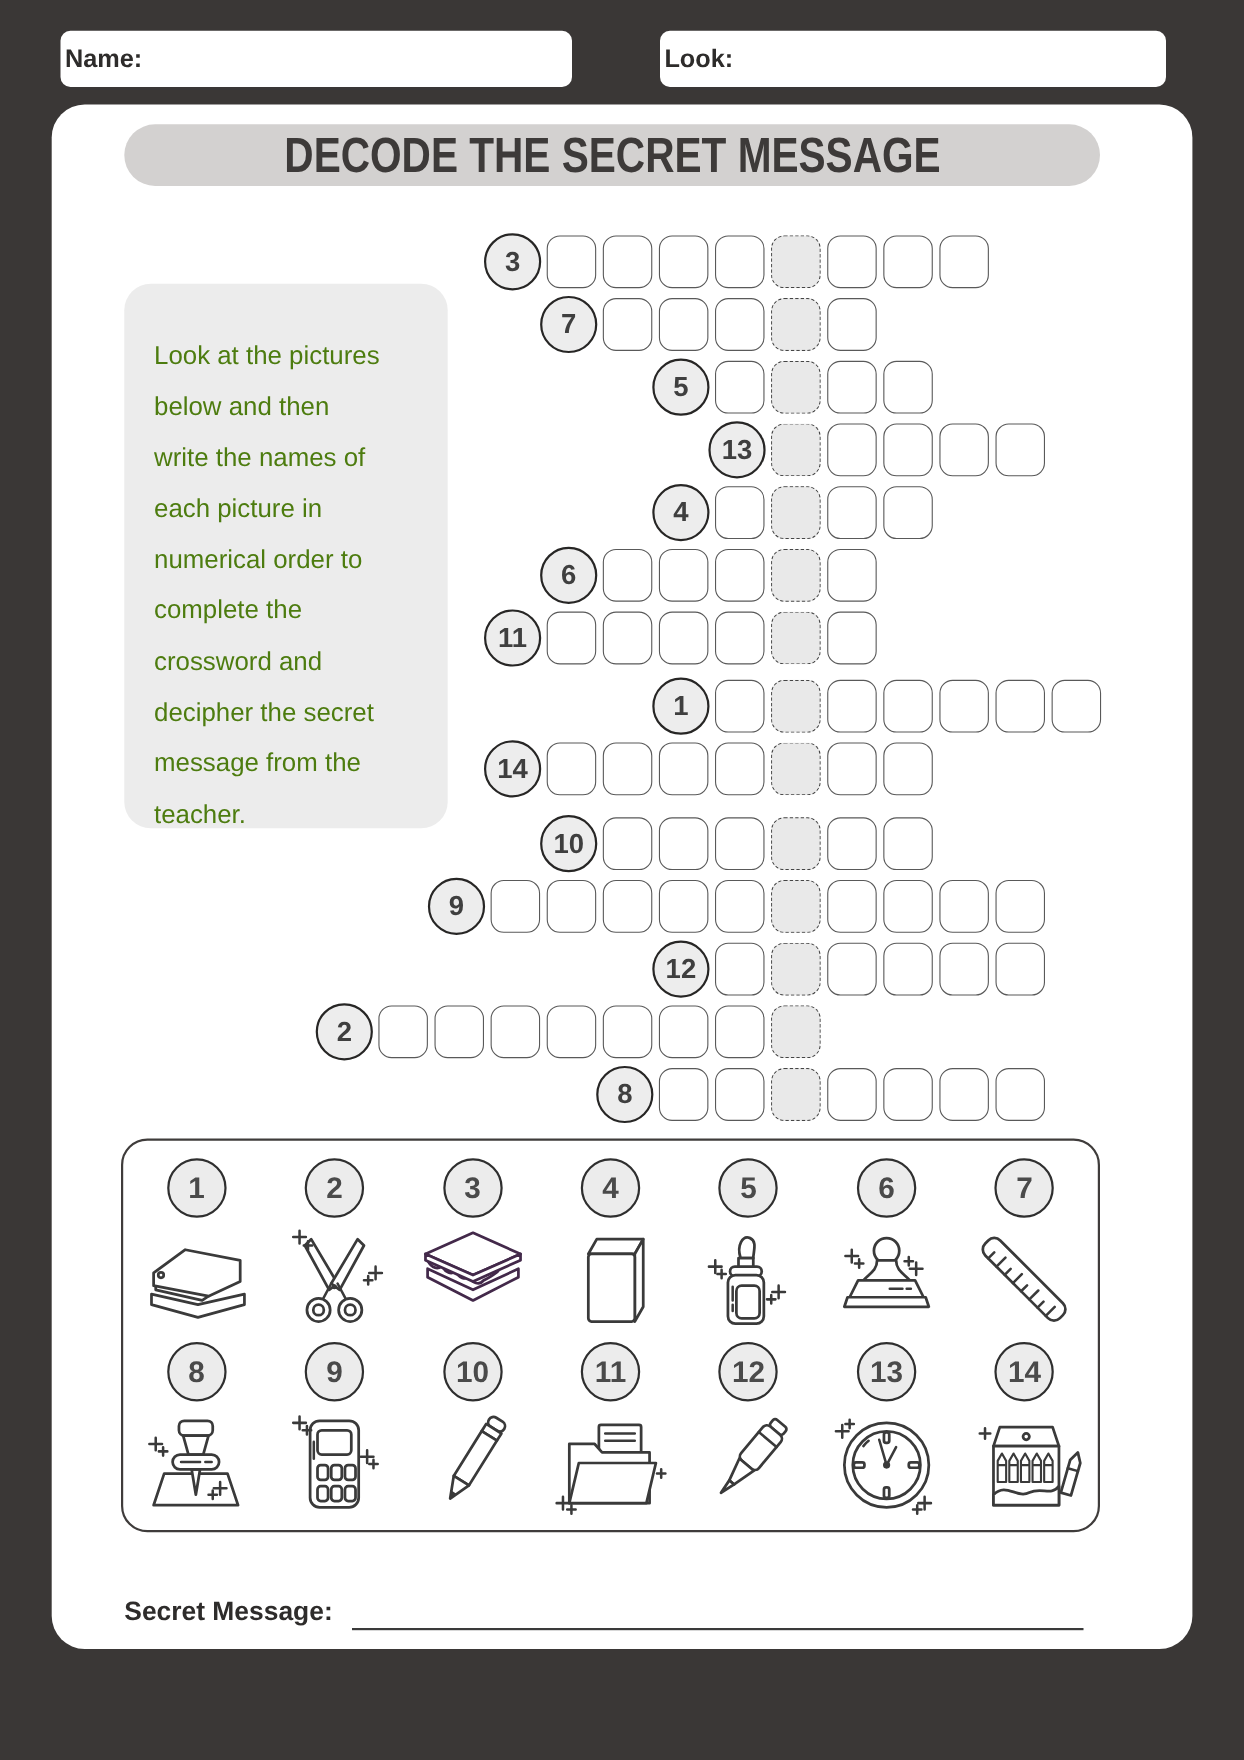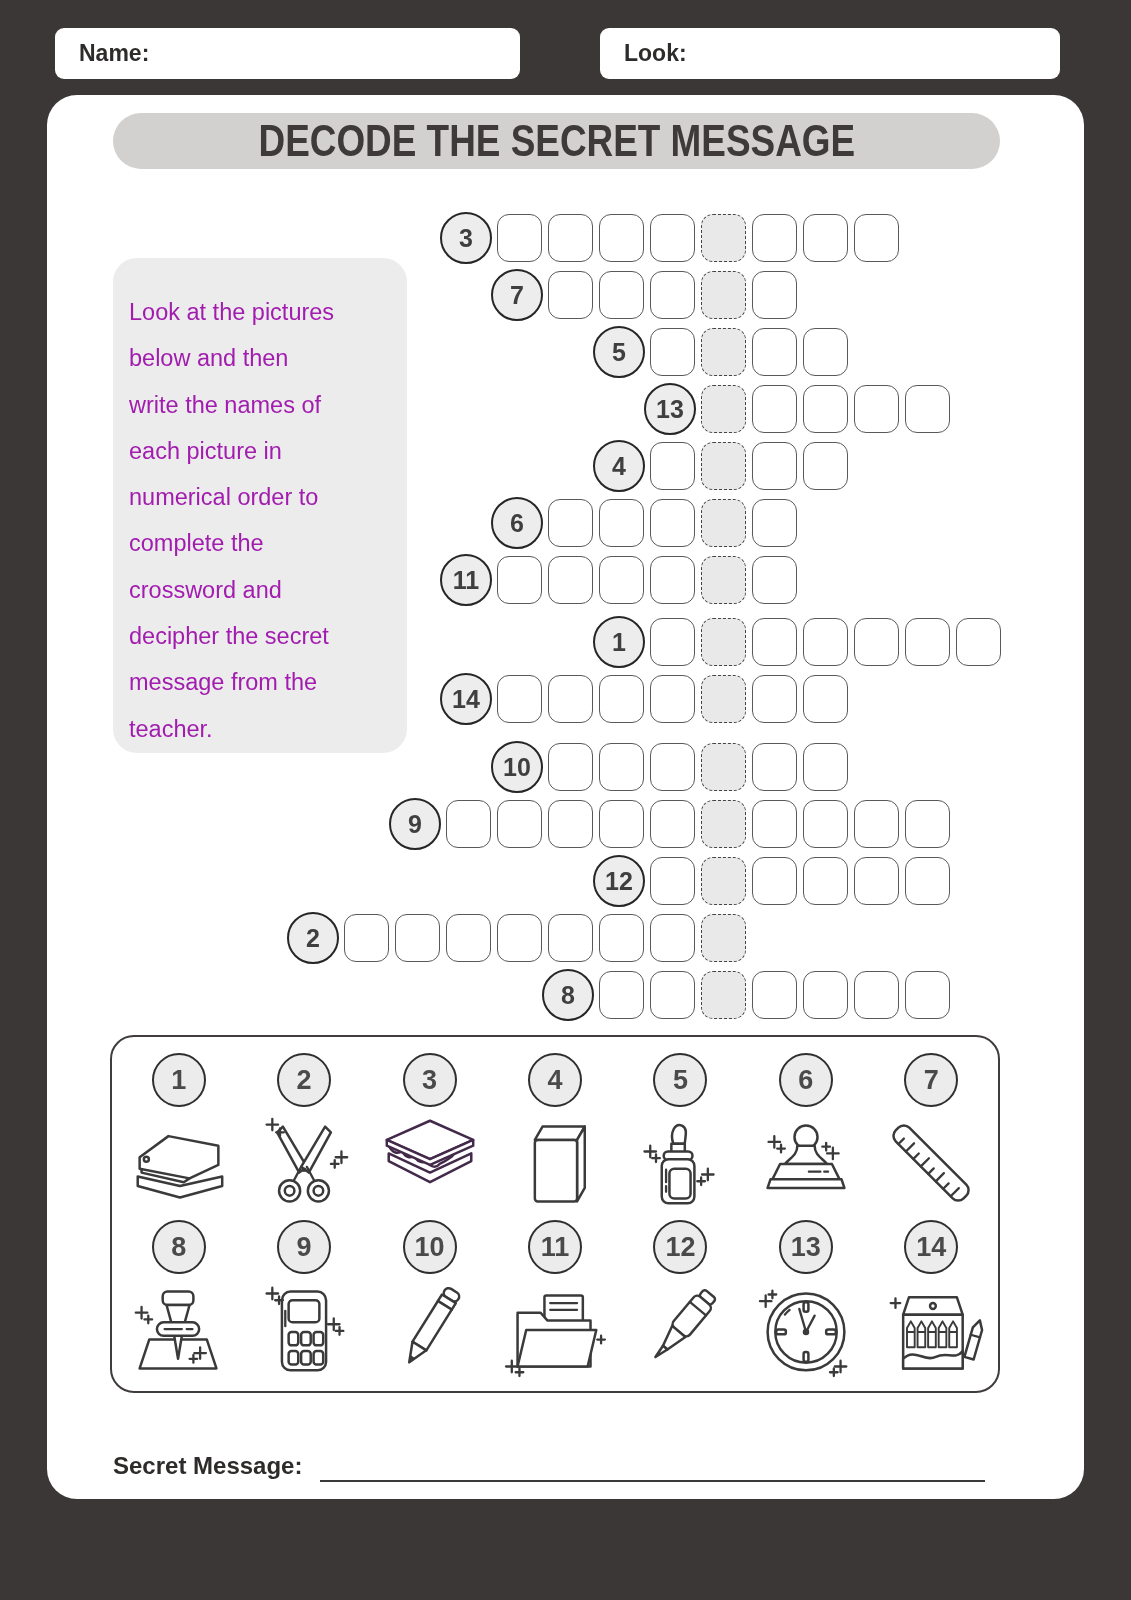--- a/index.html
+++ b/index.html
@@ -4,30 +4,30 @@
 <style>
   html,body{margin:0;padding:0;}
   body{
     width:1131px;height:1600px;position:relative;overflow:hidden;
     background:#3a3736;
     font-family:"Liberation Sans","DejaVu Sans",sans-serif;
     color:#363433;
   }
   .abs{position:absolute;}
   
-  .field{background:#fff;border-radius:9px;display:flex;align-items:center;padding-left:24px;box-sizing:border-box;}
+  .field{background:#fff;border-radius:9px;display:flex;align-items:center;padding-left:4px;box-sizing:border-box;}
   .field .lbl{font-size:23px;font-weight:700;color:#2e2c2b;}
   
   .sheet{left:47px;top:95px;width:1037px;height:1404px;background:#fff;border-radius:30px;}
   .pill{left:113px;top:113px;width:887px;height:56px;background:#d3d1d0;border-radius:28px;
         display:flex;align-items:center;justify-content:center;}
   .pill span{font-size:45px;font-weight:700;color:#3d3a39;transform:scaleX(0.82);white-space:nowrap;letter-spacing:0;}
   .instr{left:113px;top:258px;width:294px;height:495px;background:#ececec;border-radius:24px;box-sizing:border-box;
          padding:30px 16px 0 15px;}
-  .instr p{margin:1px;font-size:23.5px;line-height:46.3px;color:#a21caf;white-space:pre-line;}
+  .instr p{margin:12px;font-size:23.5px;line-height:46.3px;color:#4d7c0f;white-space:pre-line;}
   
   .cwcell{position:absolute;width:45px;height:48px;background:#fff;border:1.6px solid #595959;border-radius:12px;box-sizing:border-box;}
   .cwcell.hl{background:#e9e9e9;border:1.6px dashed #454545;}
   .clue{position:absolute;width:52px;height:52px;border-radius:50%;background:#ededed;border:2.2px solid #272625;
         box-sizing:border-box;display:flex;align-items:center;justify-content:center;
         font-size:25px;font-weight:700;color:#3f3f3f;}
   
   .panel{left:110px;top:1035px;width:890px;height:358px;border:2px solid #3f3c3b;border-radius:24px;background:#fff;
          display:grid;grid-template-columns:repeat(7,1fr);grid-template-rows:1fr 1fr;box-sizing:border-box;padding:10px 4px;}
   .pic{display:flex;flex-direction:column;align-items:center;}

